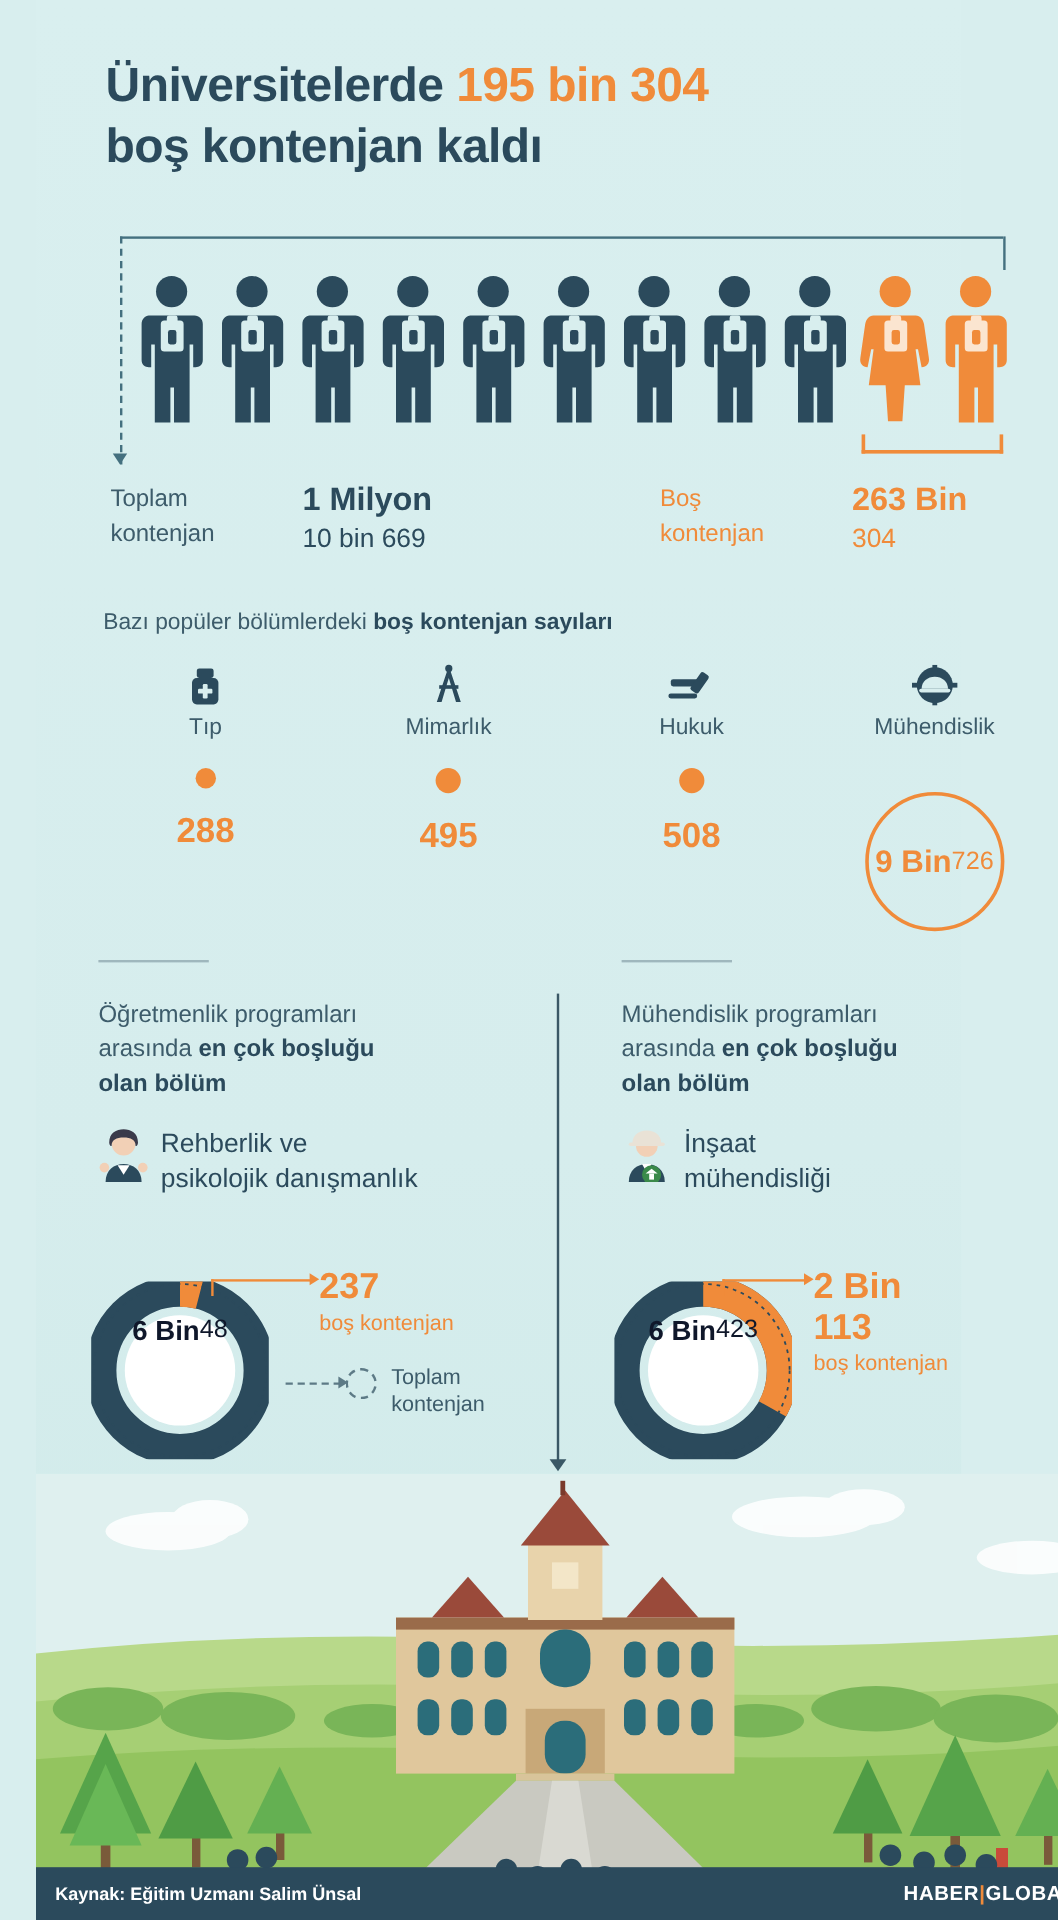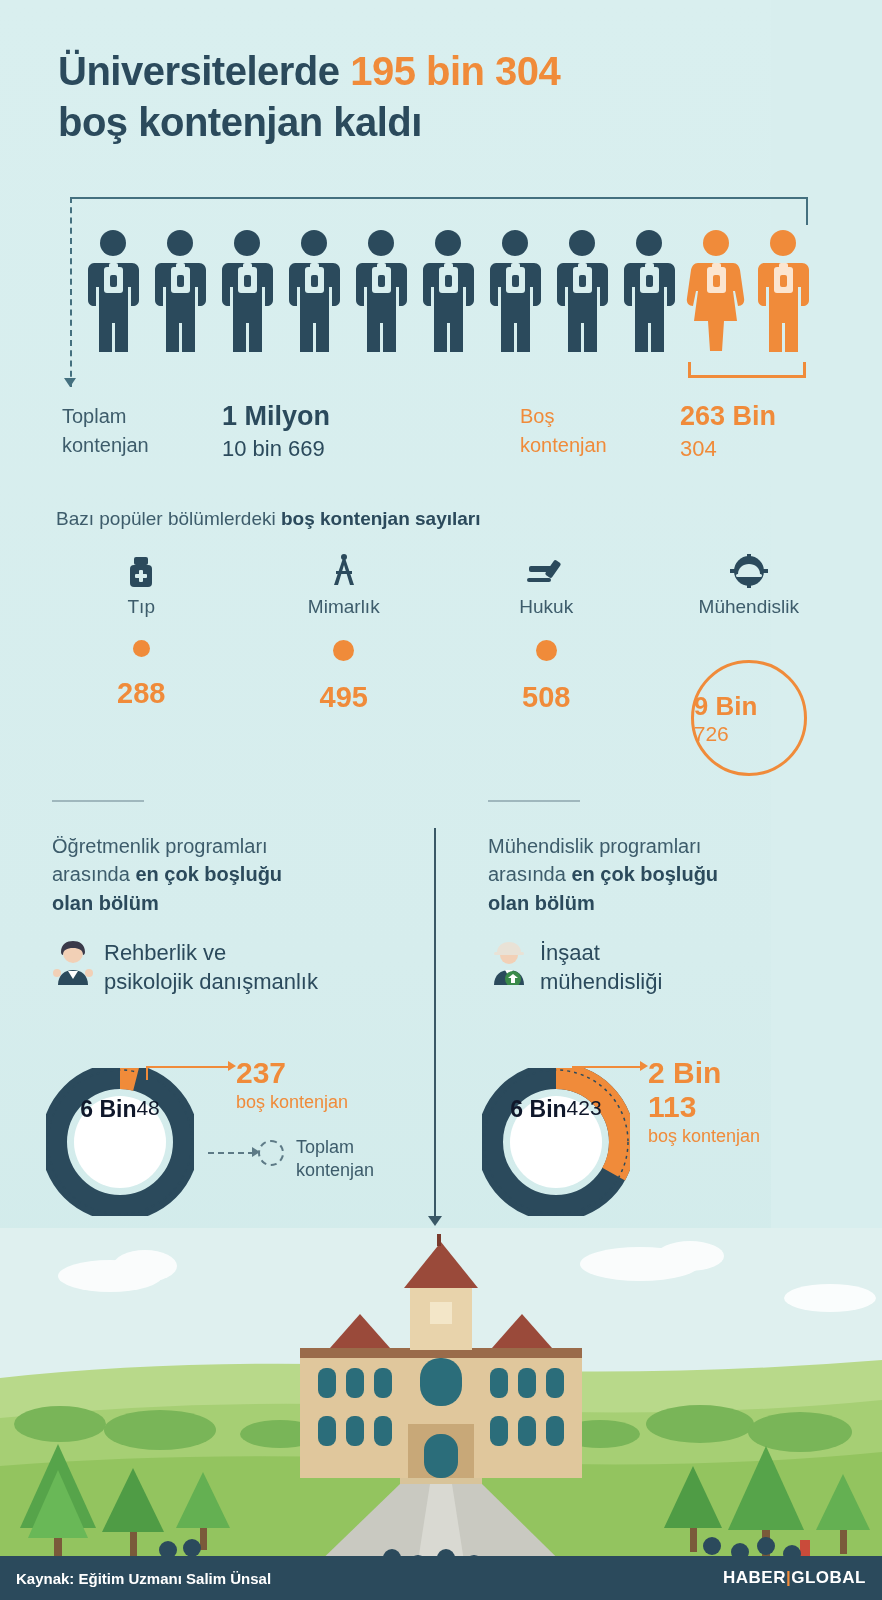--- a/index.html
+++ b/index.html
@@ -7,20 +7,21 @@
     width: 882px; height: 1600px;
     font-family: "Liberation Sans", sans-serif;
     background: #d8eeee;
     overflow: hidden;
     position: relative;
   }
   .page {
     width: 771px; height: 1600px;
     position: relative;
     background: linear-gradient(180deg,#d9efef 0%, #d6eded 60%, #cfeae9 100%);
+    margin-left: 30px;
   }
 
   
   .title {
     position: absolute; left: 58px; top: 46px; width: 790px;
     font-size: 40px; font-weight: bold; color: #2b4a5c;
     line-height: 1.28; letter-spacing: -0.5px;
   }
   .title .accent { color: #f08b3a; }
 
@@ -103,21 +104,21 @@
     background: #f08b3a; margin: 22px auto 0;
   }
   .dept .dot.lg { width: 21px; height: 21px; }
   .dept .num {
     margin-top: 20px; font-size: 29px; font-weight: bold; color: #f08b3a;
   }
   .dept.circled .ring {
     position: absolute; left: 50%; top: 108px; transform: translateX(-50%);
     width: 116px; height: 116px; border-radius: 50%;
     border: 3px solid #f08b3a;
-    display: flex; flex-direction: column; align-items: flex-start; justify-content: center;
+    display: flex; align-items: center; justify-content: center;
     color: #f08b3a;
   }
   .dept.circled .ring .b { font-size: 26px; font-weight: bold; }
   .dept.circled .ring .s { font-size: 21px; }
 
   
   .rule-left {
     position: absolute; left: 52px; top: 800px; width: 92px; height: 2px; background: #9fb7bd;
   }
   .rule-right {

